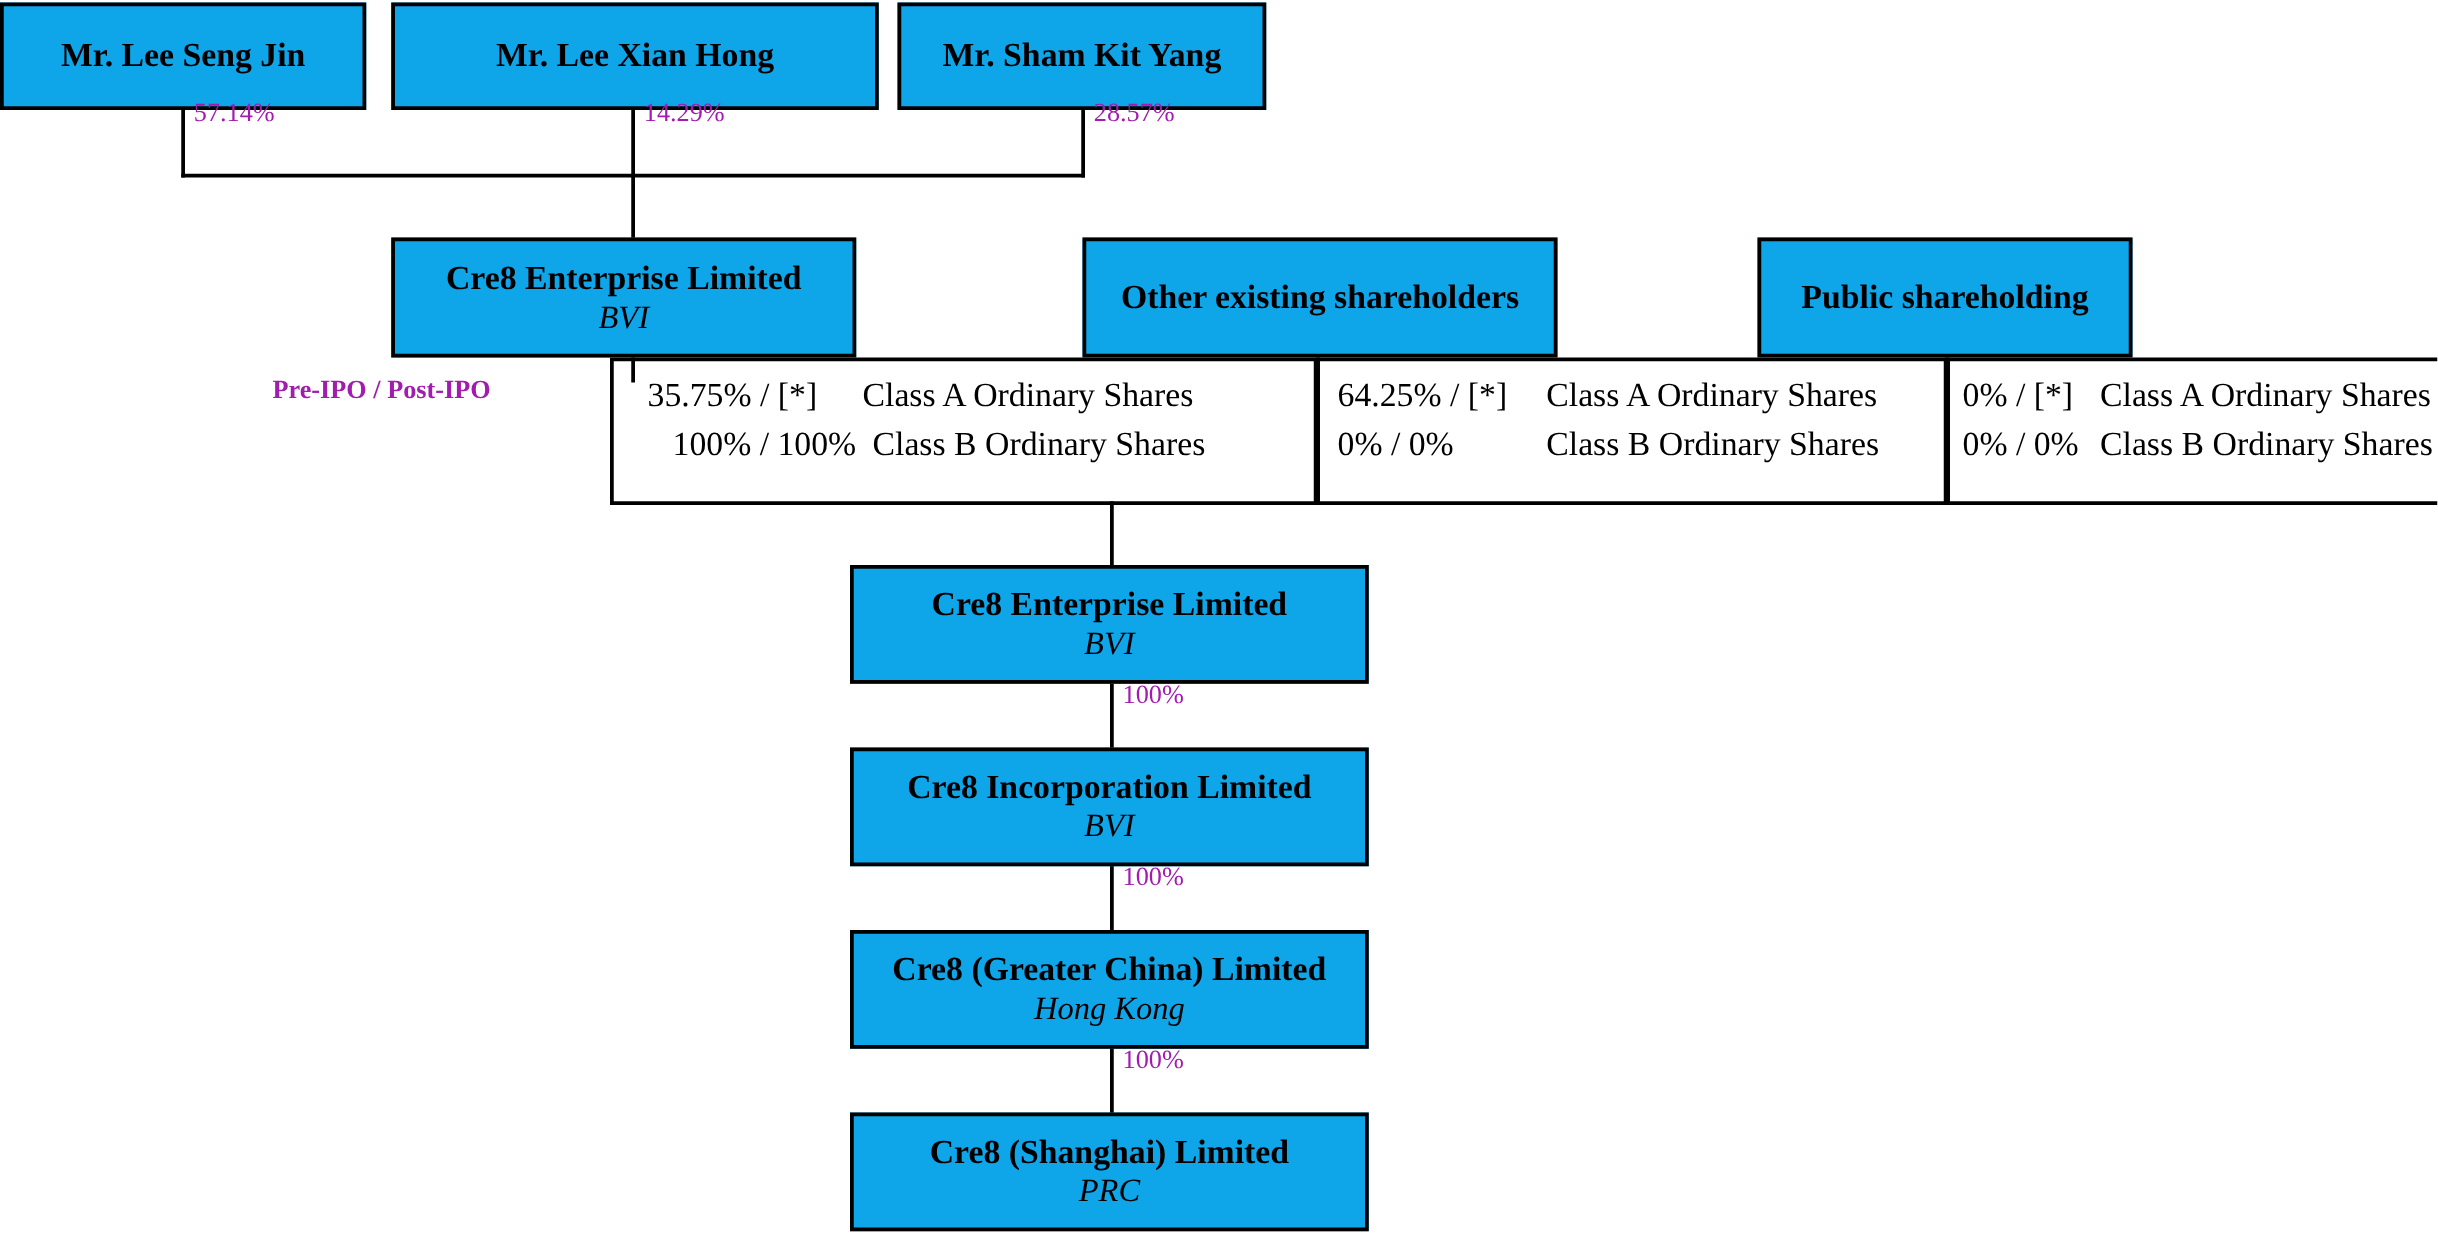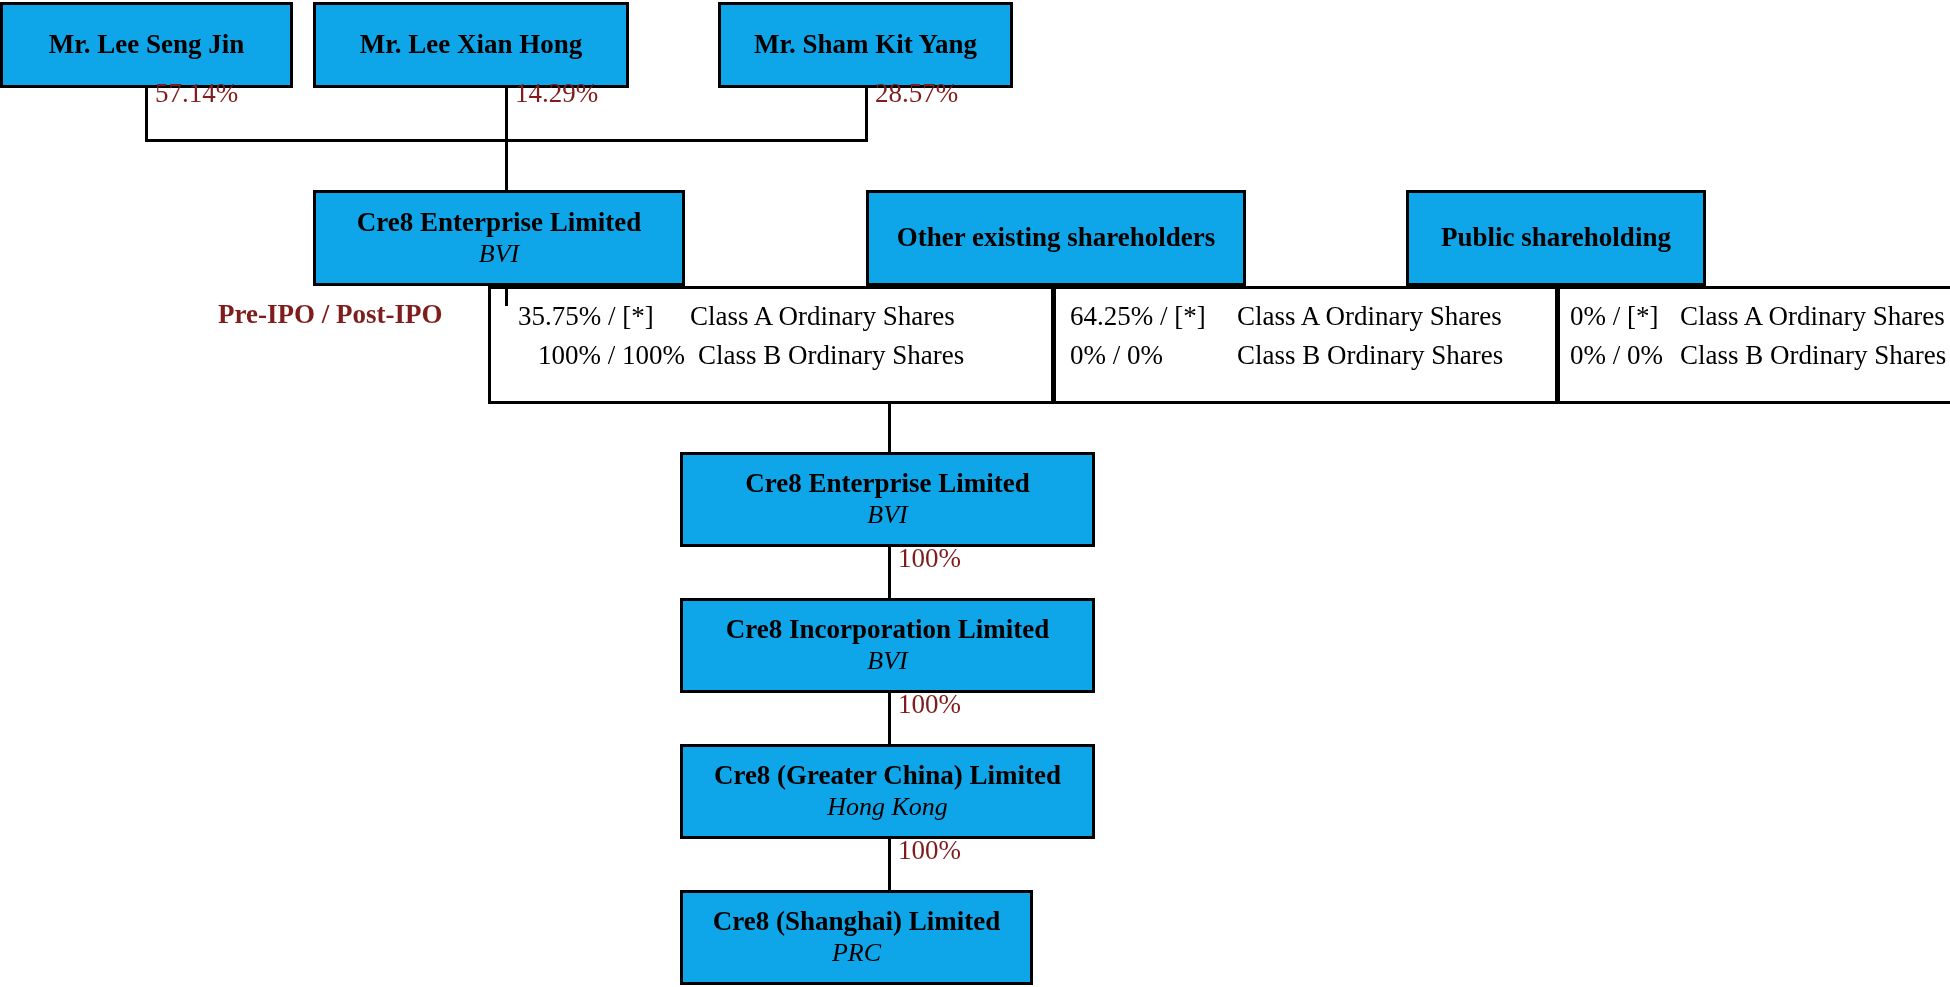--- a/index.html
+++ b/index.html
@@ -63,22 +63,22 @@
     position: absolute;
     box-sizing: border-box;
     border: 3px solid #000000;
     background: transparent;
     z-index: 1;
   }
 
   
   .lbl {
     position: absolute;
-    font-size: 27px;
-    color: #7f1d1d;
+    font-size: 21px;
+    color: #a21caf;
     white-space: nowrap;
     z-index: 4;
     background: transparent;
   }
   .lbl.bold {
     font-weight: bold;
   }
 
   
   .sharerow {
@@ -100,21 +100,21 @@
 </style>
 </head>
 <body>
 
 <div id="canvas">
 
   <div class="box" style="left:0px; top:2px; width:293px; height:86px;">
     <span class="title">Mr. Lee Seng Jin</span>
   </div>
 
-  <div class="box" style="left:313px; top:2px; width:316px; height:86px;align-items:center;">
+  <div class="box" style="left:313px; top:2px; width:390px; height:86px;align-items:center;">
     <span class="title">Mr. Lee Xian Hong</span>
   </div>
 
   <div class="box" style="left:718px; top:2px; width:295px; height:86px;">
     <span class="title">Mr. Sham Kit Yang</span>
   </div>
 
   <div class="vline" style="left:145px; top:88px; height:54px;"></div>
 
   <div class="vline" style="left:505px; top:88px; height:54px;"></div>
@@ -200,18 +200,18 @@
   <div class="lbl" style="left:898px; top:689px;">100%</div>
 
   <div class="box" style="left:680px; top:744px; width:415px; height:95px;">
     <span class="title">Cre8 (Greater China) Limited</span>
     <span class="sub">Hong Kong</span>
   </div>
 
   <div class="vline" style="left:888px; top:837px; height:55px;"></div>
   <div class="lbl" style="left:898px; top:835px;">100%</div>
 
-  <div class="box" style="left:680px; top:890px; width:353px; height:95px;">
+  <div class="box" style="left:680px; top:890px; width:415px; height:95px;">
     <span class="title">Cre8 (Shanghai) Limited</span>
     <span class="sub">PRC</span>
   </div>
 
 </div>
 
 </body></html>

